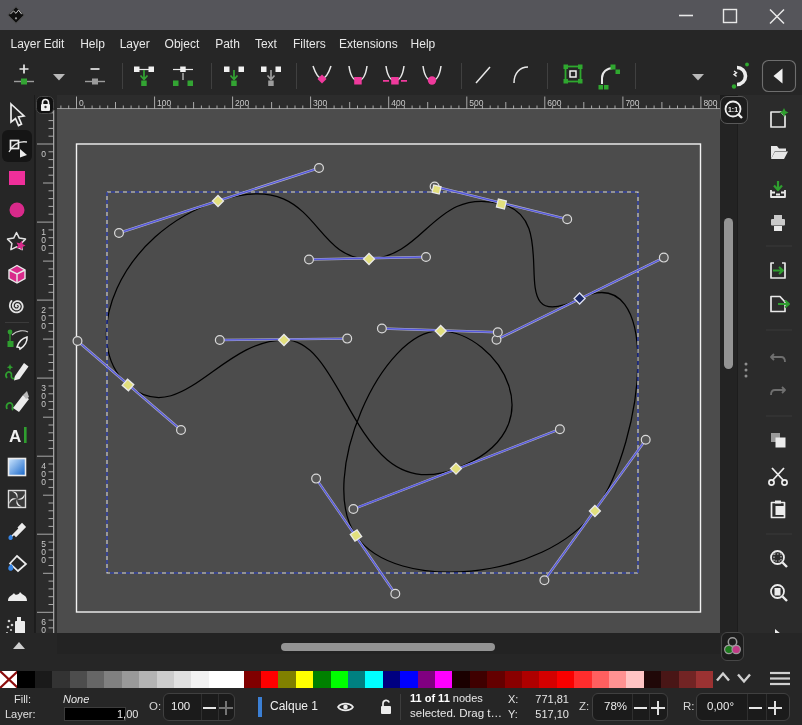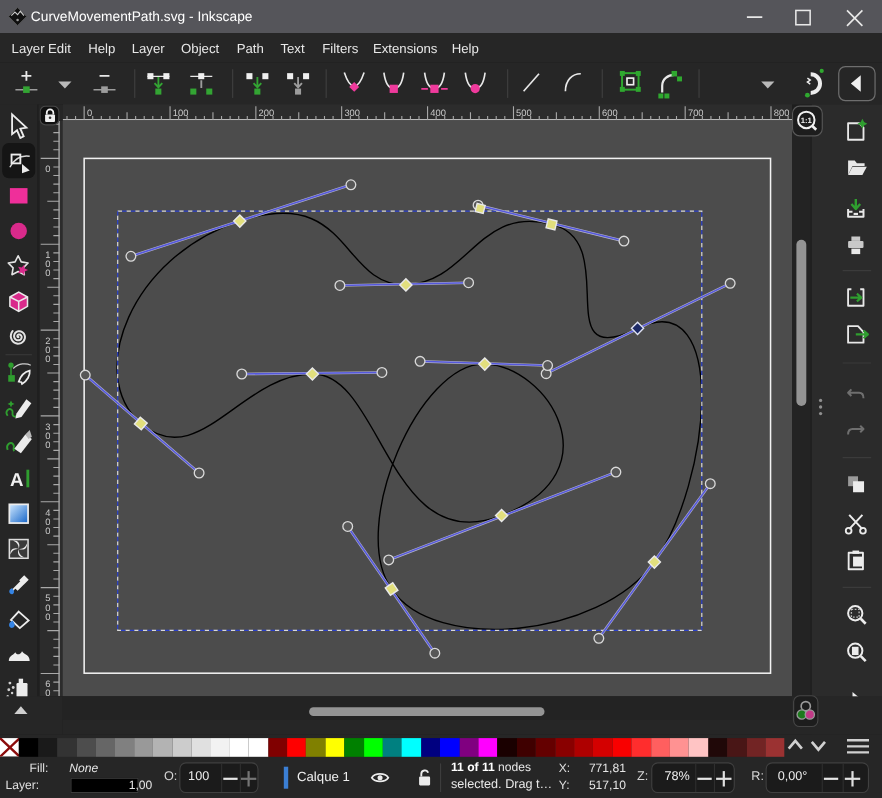--- a/index.html
+++ b/index.html
@@ -35,21 +35,20 @@
 .spin .div{position:absolute;top:0;width:1px;height:26px;background:#2f2f2f;}
 .slabel{position:absolute;font-size:11.5px;color:#d6d6d6;}
 </style></head><body>
 
 <div id="titlebar" class="abs">
  <svg class="abs" style="left:7px;top:6px" width="18" height="18" viewBox="0 0 22 22">
    <polygon points="11,1 21,11 11,21 1,11" fill="#101010" stroke="#585858" stroke-width="1"></polygon>
    <path d="M4,10 L8,6 L11,9 L14,5 L18,10" fill="none" stroke="#cccccc" stroke-width="1.2"></path>
    <circle cx="11" cy="15" r="1.4" fill="#9a9a9a"></circle>
  </svg>
- <div id="title-text" class="abs">CurveMovementPath.svg - Inkscape</div>
  <svg class="abs" style="left:672px;top:0" width="130" height="30" viewBox="0 0 130 30">
    <line x1="7" y1="15.5" x2="21" y2="15.5" stroke="#e8e8e8" stroke-width="1.6"></line>
    <rect x="51.5" y="9.5" width="13" height="13" fill="none" stroke="#e8e8e8" stroke-width="1.4"></rect>
    <path d="M98,9.5 L112,23.5 M112,9.5 L98,23.5" stroke="#e8e8e8" stroke-width="1.5"></path>
  </svg>
 </div>
 <div id="menubar" class="abs">
     <div class="mi" style="left:10.5px">Layer</div>
     <div class="mi" style="left:43.7px">Edit</div>
     <div class="mi" style="left:80.2px">Help</div>
@@ -630,21 +629,21 @@
  <path d="M3,12.5 L9,5.5 L15,12.5" fill="none" stroke="#d0d0d0" stroke-width="2.4"></path>
  <path d="M24,6.5 L30,13.5 L36,6.5" fill="none" stroke="#d0d0d0" stroke-width="2.4"></path>
  <g stroke="#d0d0d0" stroke-width="2.2">
   <line x1="56" y1="5" x2="76" y2="5"></line>
   <line x1="56" y1="10.5" x2="76" y2="10.5"></line>
   <line x1="56" y1="16" x2="76" y2="16"></line>
  </g>
 </svg>
 
 <div id="statusbar" class="abs">
- <div class="abs" style="left:14px;top:3px;width:30px;text-align:right;color:#e0e0e0">Fill:</div>
+ <div class="abs" style="left:14px;top:3px;width:30px;text-align:left;color:#e0e0e0">Fill:</div>
  <div class="abs" style="left:63px;top:3px;font-style:italic;color:#e6e6e6">None</div>
  <div class="abs" style="left:5px;top:18px;color:#e0e0e0">Layer:</div>
  <div class="abs" style="left:64px;top:17px;width:60px;height:12px;background:#000;border:1px solid #3c3c3c"></div>
  <div class="abs" style="left:117px;top:18px;color:#e6e6e6">1,00</div>
  <div class="slabel" style="left:149px;top:10px">O:</div>
  <div class="spin" style="left:163px;width:70px">
    <div class="val" style="left:7px">100</div>
    <div class="div" style="left:37px"></div>
       <div class="div" style="left:54px"></div>
    <div class="minus" style="left:39px"></div>

